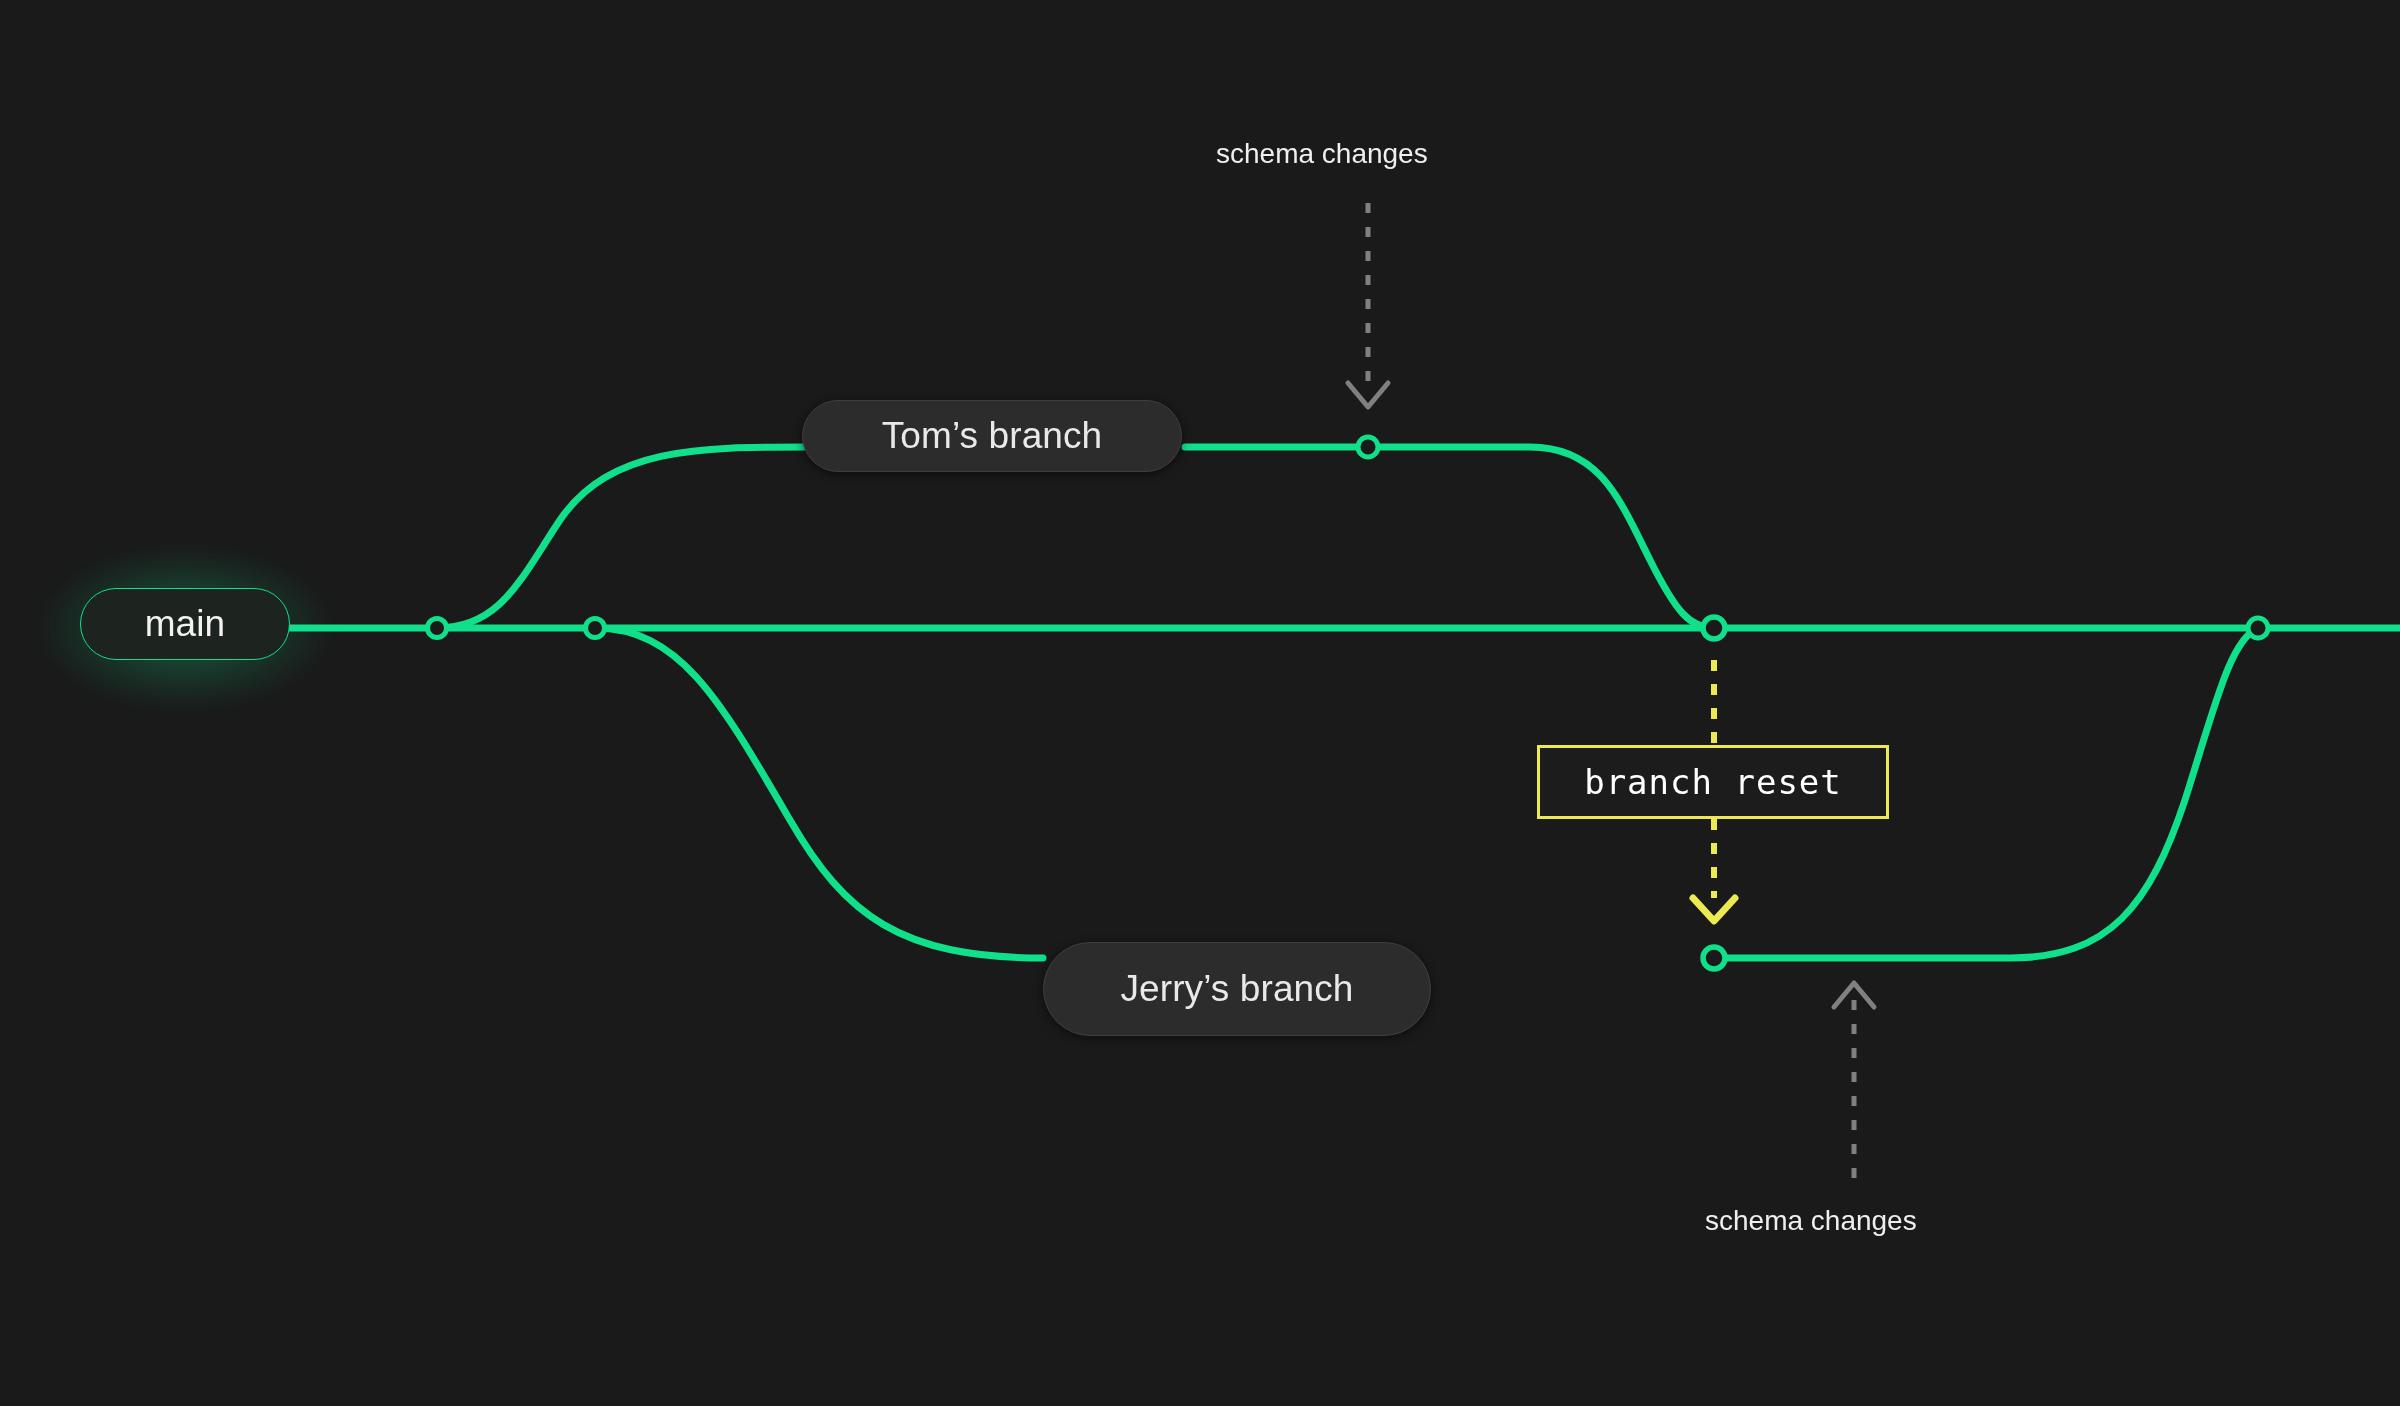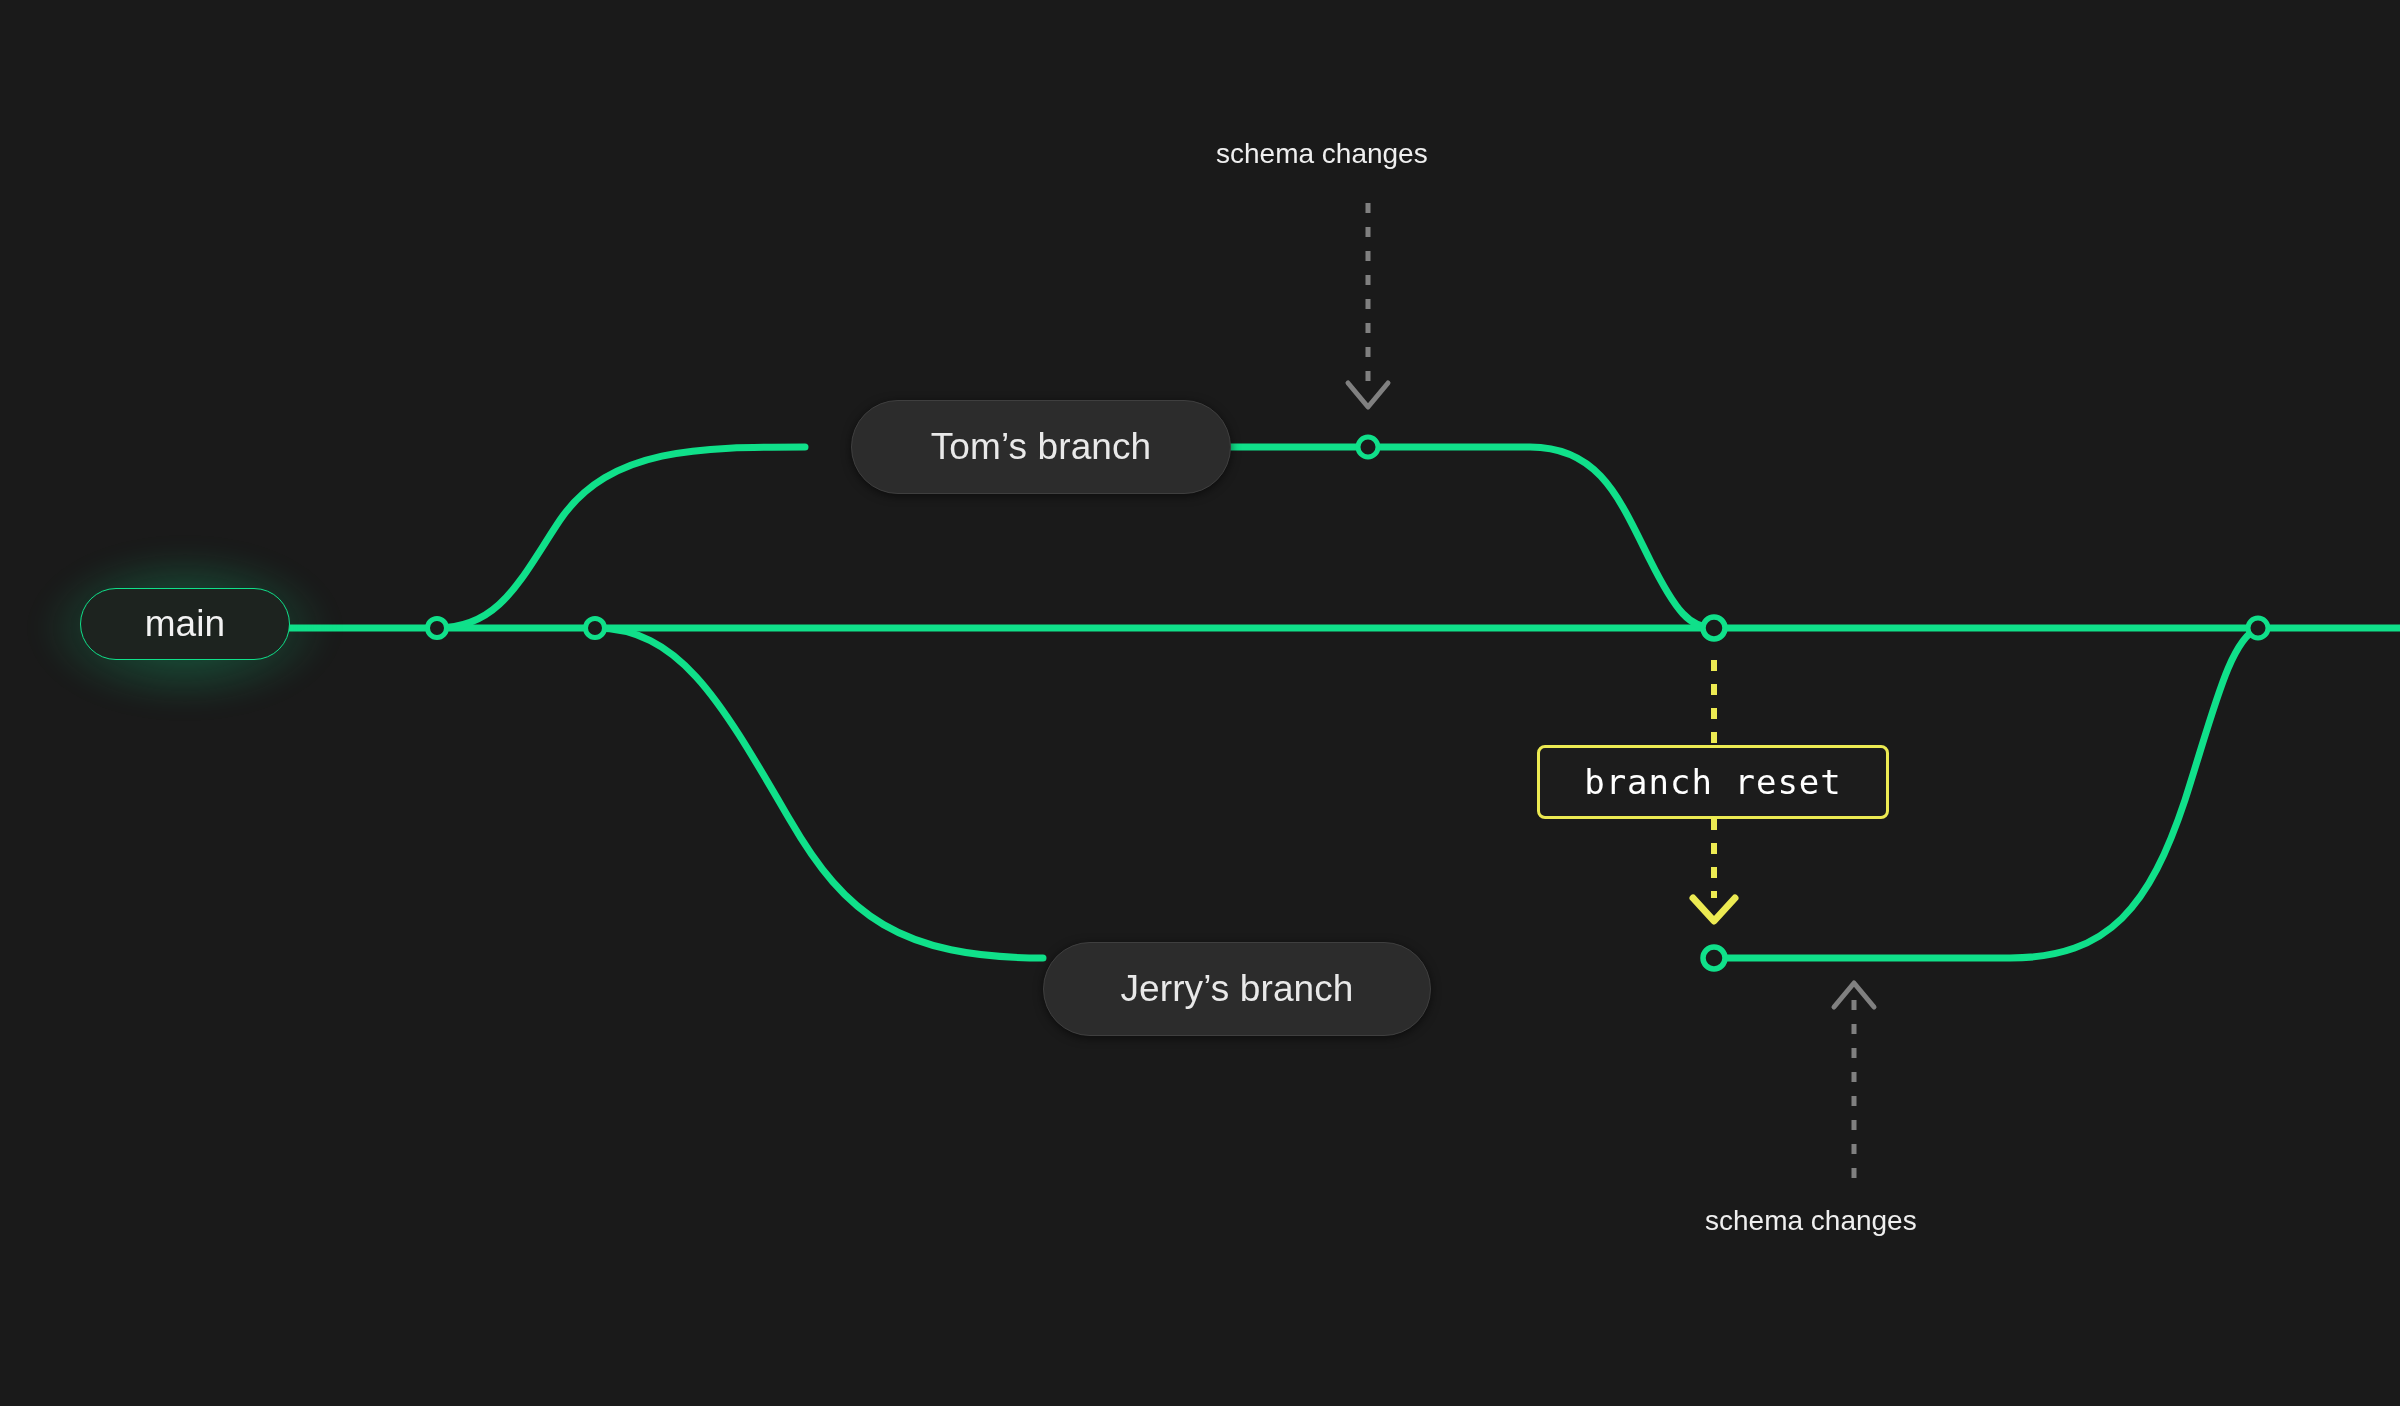--- a/index.html
+++ b/index.html
@@ -69,21 +69,21 @@
     display: flex;
     align-items: center;
     justify-content: center;
     box-sizing: border-box;
     background: #1c1c1c;
     border: 3px solid #ecea52;
     color: #ffffff;
     font-family: "DejaVu Sans Mono", "Liberation Mono", monospace;
     font-size: 34px;
     letter-spacing: 1px;
-    border-radius: 8px;
+    border-radius: 0;
   }
 
   
   .annot {
     position: absolute;
     color: #efefef;
     font-size: 28px;
     white-space: nowrap;
   }
 </style>
@@ -155,21 +155,21 @@
       <line x1="1854" y1="1178" x2="1854" y2="1000" stroke="#808080" stroke-width="5" stroke-dasharray="10 14"></line>
       <polyline points="1834,1007 1854,983 1874,1007" fill="none" stroke="#808080" stroke-width="5" stroke-linecap="round" stroke-linejoin="round"></polyline>
     </g>
   </svg>
 
   <div class="mainglow" style="left:38px; top:548px; width:294px; height:160px;"></div>
   <div class="pill main" style="left:80px; top:588px; width:210px; height:72px;">
     <span>main</span>
   </div>
 
-  <div class="pill branch" style="left:851px; top:400px; width:380px; height:94px;text-align:right;">
+  <div class="pill branch" style="left:802px; top:400px; width:380px; height:72px;text-align:right;">
     <span>Tom’s branch</span>
   </div>
 
   <div class="pill branch" style="left:1043px; top:911px; width:388px; height:94px;margin-top:31px;">
     <span>Jerry’s branch</span>
   </div>
 
   <div class="badge" style="left:1537px; top:745px; width:352px; height:74px;">
     <span>branch reset</span>
   </div>

